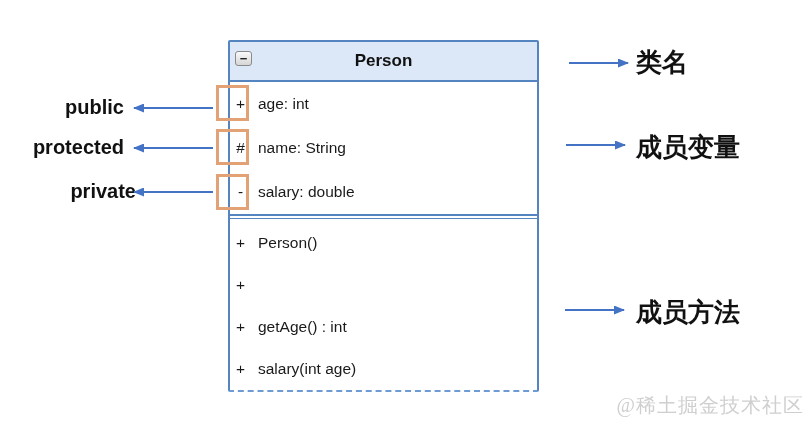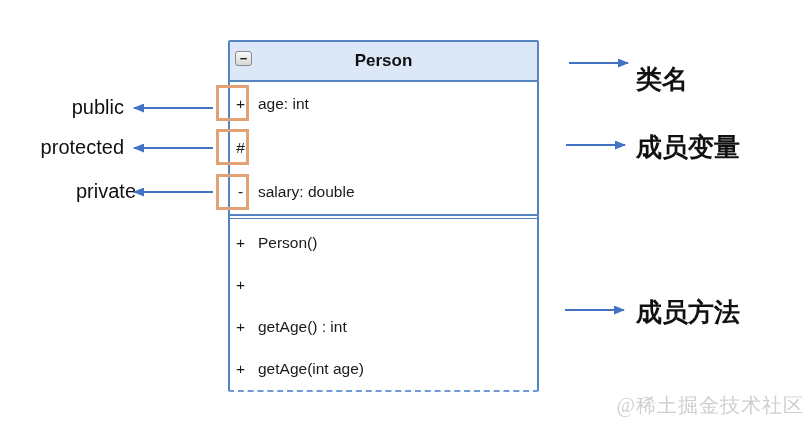--- a/index.html
+++ b/index.html
@@ -59,34 +59,34 @@
     position: absolute; width: 33px; height: 36px;
     border: 3px solid #e3a276; background: transparent;
   }
   .hl-1 { left: 216px; top: 85px; }
   .hl-2 { left: 216px; top: 129px; }
   .hl-3 { left: 216px; top: 174px; }
 
   
   .left-label {
     position: absolute; left: 0; width: 124px; text-align: right;
-    font-size: 20px; font-weight: normal; color: #111;
+    font-size: 20px; font-weight: bold; color: #111;
     white-space: nowrap;
   }
   .ll-1 { top: 96px; }
   .ll-2 { top: 136px; padding-left: 28px; }
   .ll-3 { top: 180px; margin-left: 12px; }
 
   
   .right-label {
     position: absolute; left: 636px;
     font-size: 26px; font-weight: bold; color: #111;
     white-space: nowrap;
   }
-  .rl-1 { top: 62px; text-align: center; }
+  .rl-1 { top: 45px; text-align: center; }
   .rl-2 { top: 130px; }
   .rl-3 { top: 295px; }
 
   
   .overlay {
     position: absolute; left: 0; top: 0; width: 807px; height: 424px;
     pointer-events: none;
   }
 
   
@@ -108,20 +108,21 @@
       <span>Person</span>
     </div>
 
     <div class="fields-section">
       <div class="member-row">
         <span class="member-symbol">+</span>
         <span class="member-label">age: int</span>
       </div>
       <div class="member-row">
         <span class="member-symbol">#</span>
+        <span class="member-label">name: String</span>
       </div>
       <div class="member-row">
         <span class="member-symbol">-</span>
         <span class="member-label">salary: double</span>
       </div>
     </div>
 
     <div class="section-divider"></div>
 
     <div class="methods-section">
@@ -131,21 +132,21 @@
       </div>
       <div class="member-row">
         <span class="member-symbol">+</span>
       </div>
       <div class="member-row">
         <span class="member-symbol">+</span>
         <span class="member-label">getAge() : int</span>
       </div>
       <div class="member-row">
         <span class="member-symbol">+</span>
-        <span class="member-label">getAge(int age)</span>
+        <span class="member-label">salary(int age)</span>
       </div>
     </div>
   </div>
 
   <div class="highlight-box hl-1"></div>
   <div class="highlight-box hl-2"></div>
   <div class="highlight-box hl-3"></div>
 
   <div class="left-label ll-1">public</div>
   <div class="left-label ll-2">protected</div>

